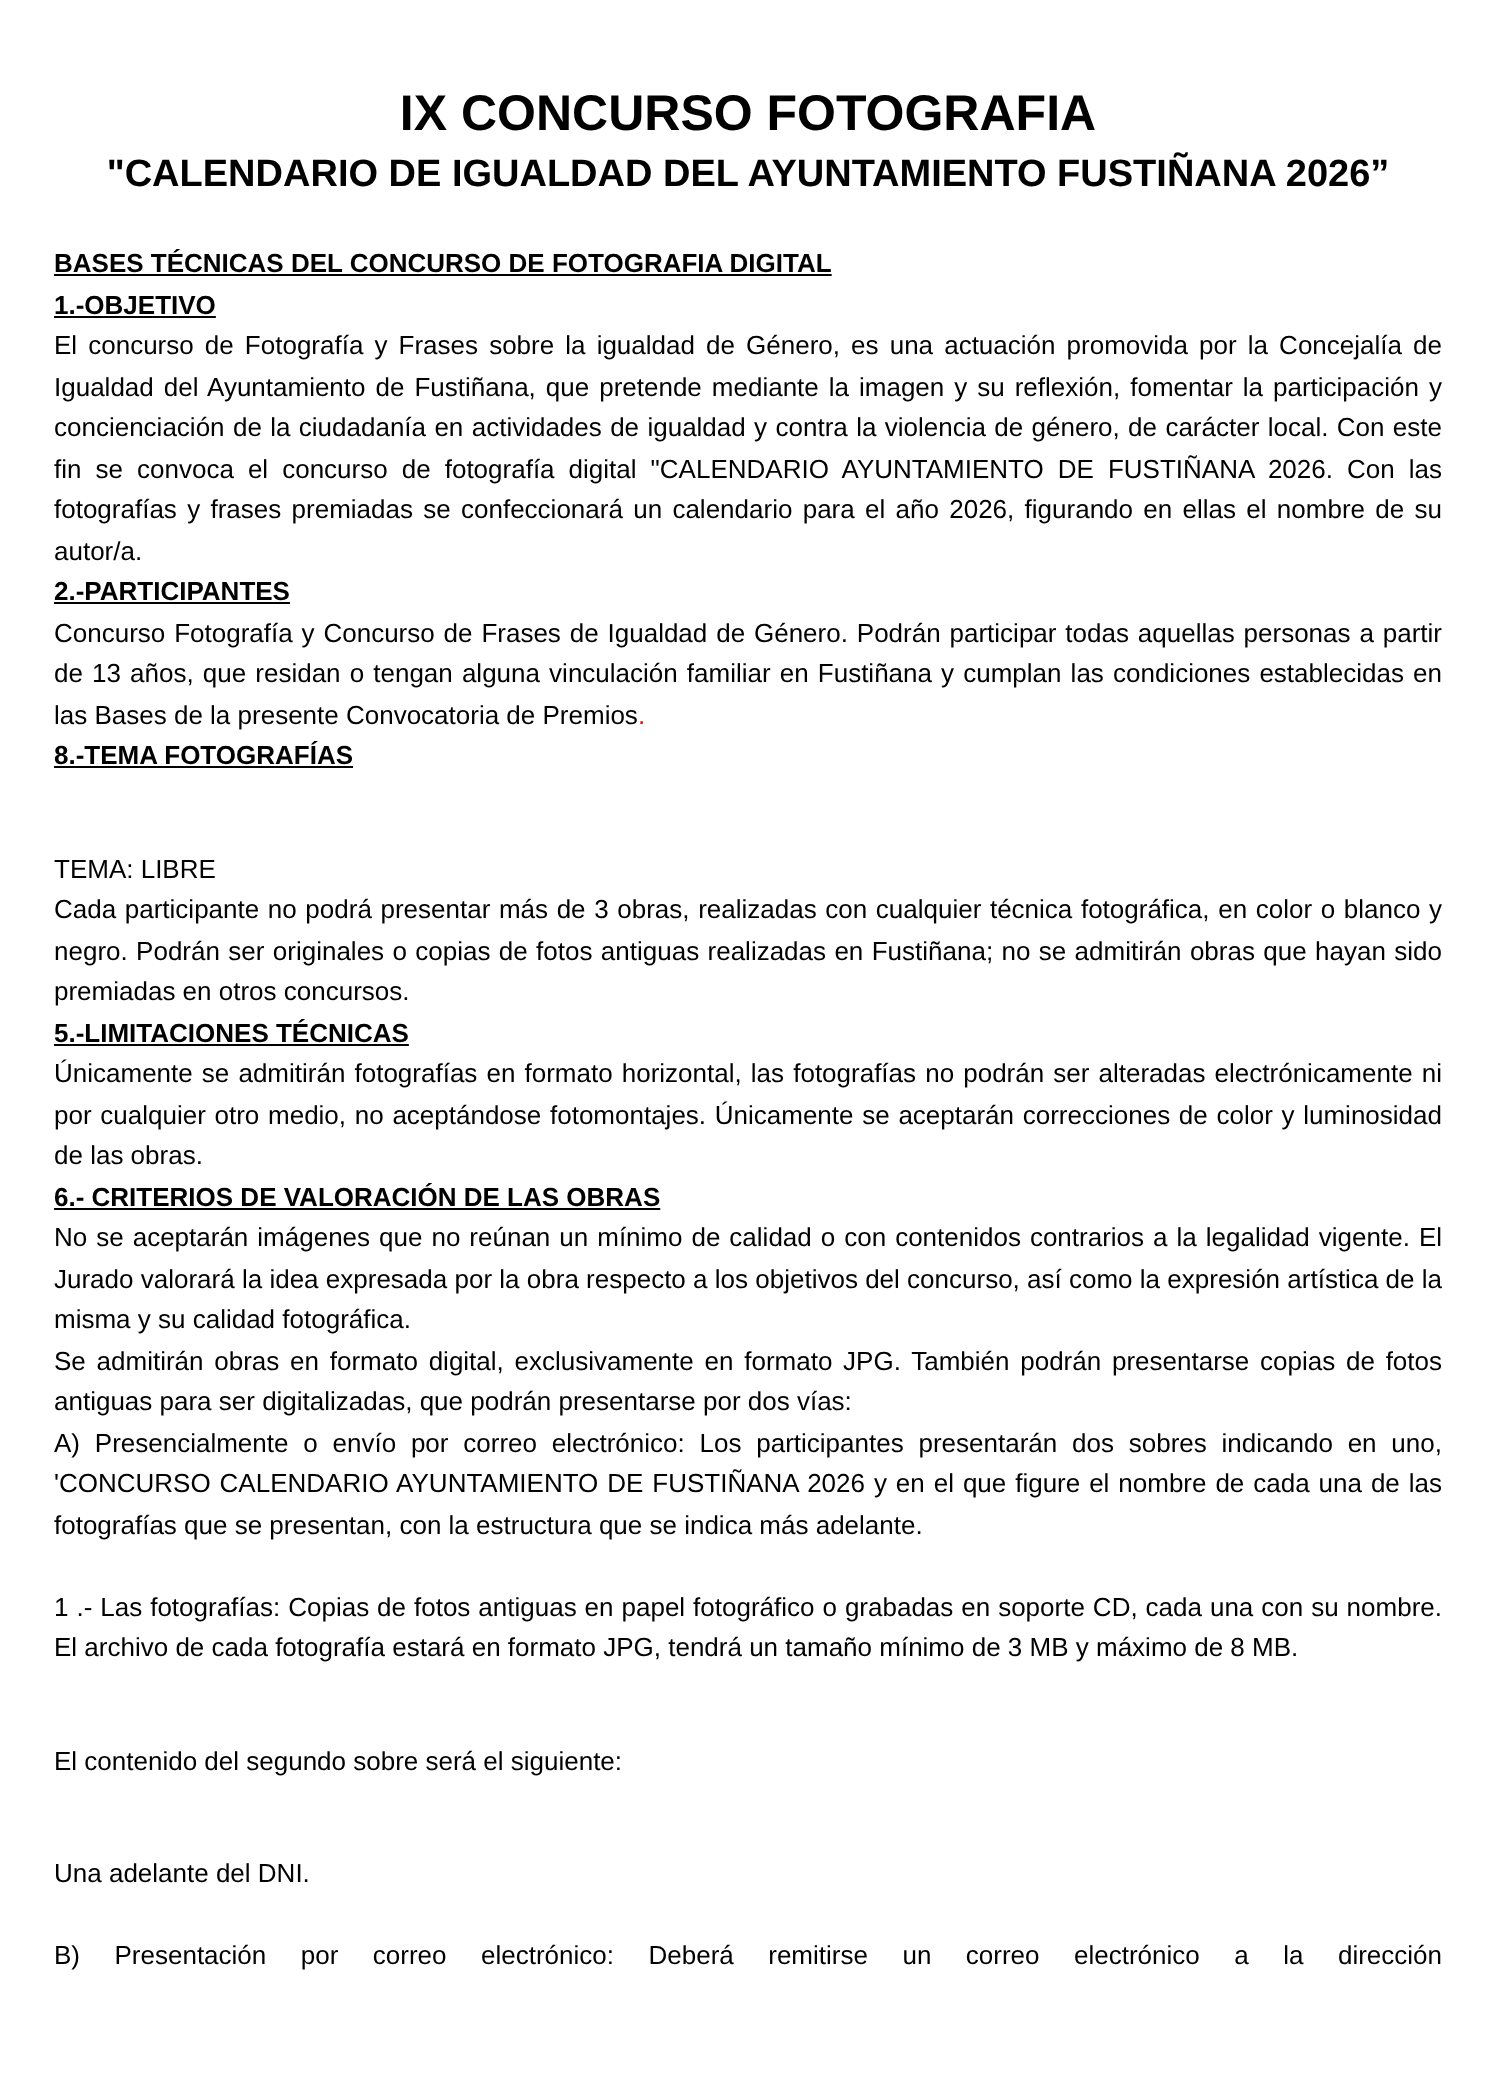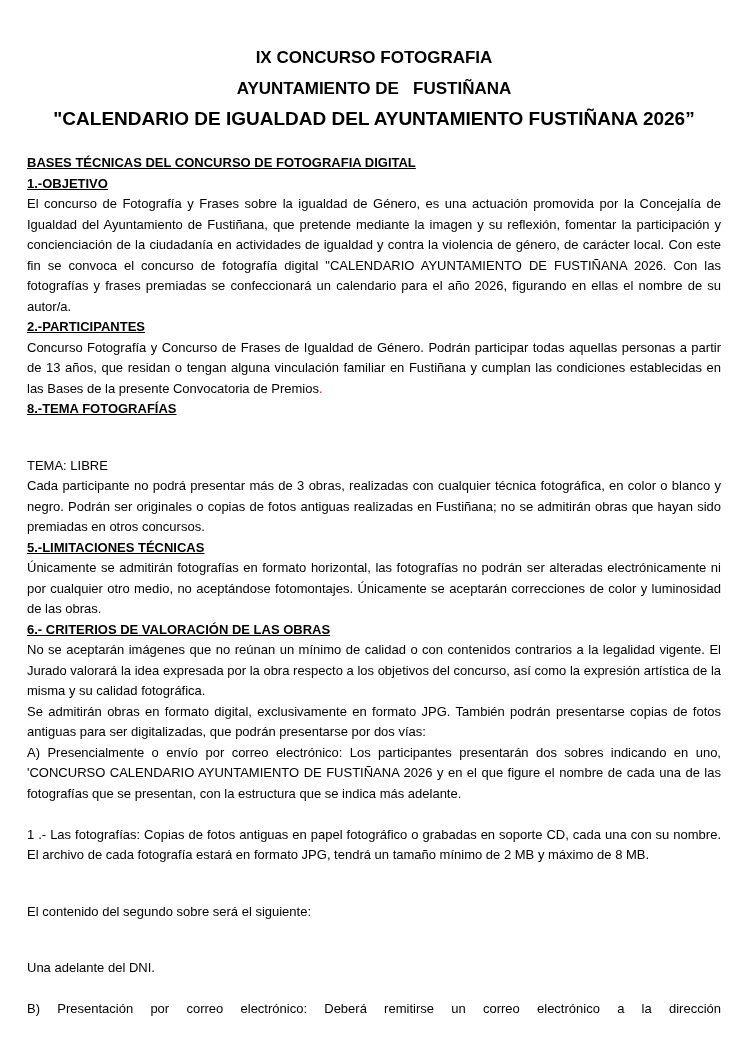--- a/index.html
+++ b/index.html
@@ -16,21 +16,21 @@
     font-family: "Liberation Sans", sans-serif;
     box-sizing: border-box;
     padding: 42px 27px 0 27px;
     overflow: hidden;
   }
   .title-block {
     text-align: center;
     font-weight: bold;
   }
   .title-main {
-    font-size: 17px;
+    font-size: 25px;
     line-height: 31px;
     white-space: pre-wrap;
   }
   .title-sub {
     font-size: 19px;
     line-height: 29px;
     white-space: pre-wrap;
   }
   .content {
     margin-top: 20px;
@@ -59,40 +59,39 @@
     color: #e01010;
   }
 </style>
 </head>
 <body>
 
 <div class="page">
 
   <div class="title-block">
     <div class="title-main">IX CONCURSO FOTOGRAFIA</div>
-    <div class="title-main">AYUNTAMIENTO DE   FUSTIÑANA</div>
     <div class="title-sub">"CALENDARIO DE IGUALDAD DEL AYUNTAMIENTO FUSTIÑANA 2026”</div>
   </div>
 
   <div class="content">
     <div class="heading">BASES TÉCNICAS DEL CONCURSO DE FOTOGRAFIA DIGITAL</div>
     <div class="heading">1.-OBJETIVO</div>
     <div class="para">El concurso de Fotografía y Frases sobre la igualdad de Género, es una actuación promovida por la Concejalía de Igualdad del Ayuntamiento de Fustiñana, que pretende mediante la imagen y su reflexión, fomentar la participación y concienciación de la ciudadanía en actividades de igualdad y contra la violencia de género, de carácter local. Con este fin se convoca el concurso de fotografía digital "CALENDARIO AYUNTAMIENTO DE FUSTIÑANA 2026. Con las fotografías y frases premiadas se confeccionará un calendario para el año 2026, figurando en ellas el nombre de su autor/a.</div>
     <div class="heading">2.-PARTICIPANTES</div>
     <div class="para"><span>Concurso Fotografía y Concurso de Frases de Igualdad de Género. Podrán participar todas aquellas personas a partir de 13 años, que residan o tengan alguna vinculación familiar en Fustiñana y cumplan las condiciones establecidas en las Bases de la presente Convocatoria de Premios</span><span class="red">.</span></div>
     <div class="heading">8.-TEMA FOTOGRAFÍAS</div>
     <div class="para single">TEMA: LIBRE</div>
     <div class="para">Cada participante no podrá presentar más de 3 obras, realizadas con cualquier técnica fotográfica, en color o blanco y negro. Podrán ser originales o copias de fotos antiguas realizadas en Fustiñana; no se admitirán obras que hayan sido premiadas en otros concursos.</div>
     <div class="heading">5.-LIMITACIONES TÉCNICAS</div>
     <div class="para">Únicamente se admitirán fotografías en formato horizontal, las fotografías no podrán ser alteradas electrónicamente ni por cualquier otro medio, no aceptándose fotomontajes. Únicamente se aceptarán correcciones de color y luminosidad de las obras.</div>
     <div class="heading">6.- CRITERIOS DE VALORACIÓN DE LAS OBRAS</div>
     <div class="para">No se aceptarán imágenes que no reúnan un mínimo de calidad o con contenidos contrarios a la legalidad vigente. El Jurado valorará la idea expresada por la obra respecto a los objetivos del concurso, así como la expresión artística de la misma y su calidad fotográfica.</div>
     <div class="para">Se admitirán obras en formato digital, exclusivamente en formato JPG. También podrán presentarse copias de fotos antiguas para ser digitalizadas, que podrán presentarse por dos vías:</div>
     <div class="para">A) Presencialmente o envío por correo electrónico: Los participantes presentarán dos sobres indicando en uno, 'CONCURSO CALENDARIO AYUNTAMIENTO DE FUSTIÑANA 2026 y en el que figure el nombre de cada una de las fotografías que se presentan, con la estructura que se indica más adelante.</div>
     <div class="spacer"></div>
-    <div class="para">1 .- Las fotografías: Copias de fotos antiguas en papel fotográfico o grabadas en soporte CD, cada una con su nombre. El archivo de cada fotografía estará en formato JPG, tendrá un tamaño mínimo de 2 MB y máximo de 8 MB.</div>
+    <div class="para">1 .- Las fotografías: Copias de fotos antiguas en papel fotográfico o grabadas en soporte CD, cada una con su nombre. El archivo de cada fotografía estará en formato JPG, tendrá un tamaño mínimo de 3 MB y máximo de 8 MB.</div>
     <div class="para single">El contenido del segundo sobre será el siguiente:</div>
     <div class="para single">Una adelante del DNI.</div>
     <div class="spacer"></div>
     <div class="para stretch">B) Presentación por correo electrónico: Deberá remitirse un correo electrónico a la dirección</div>
   </div>
 
 </div>
 
 </body></html>

